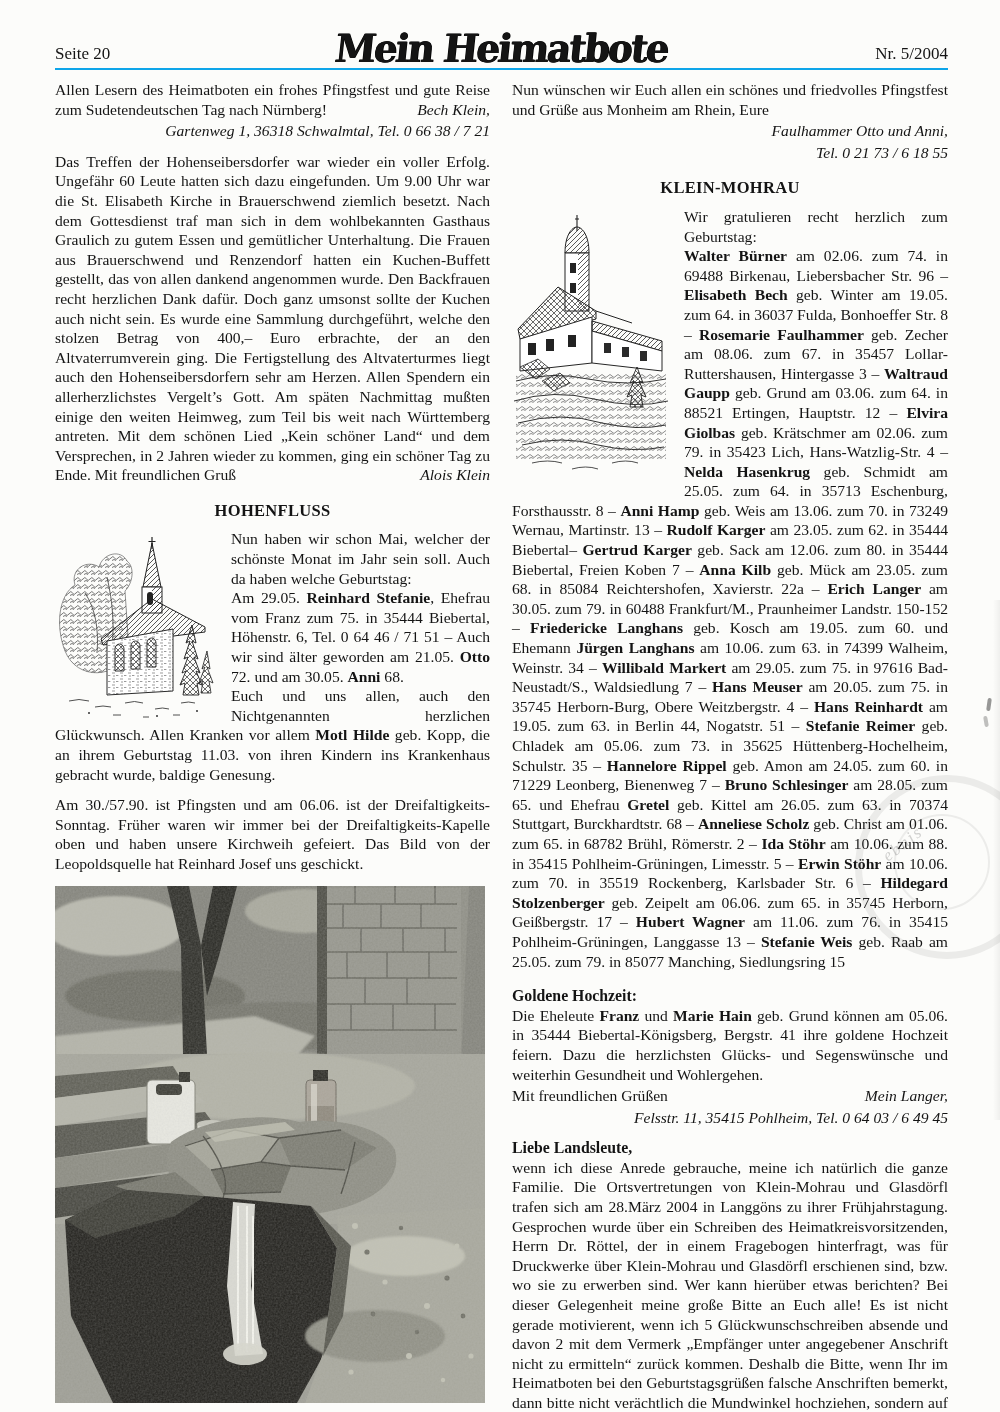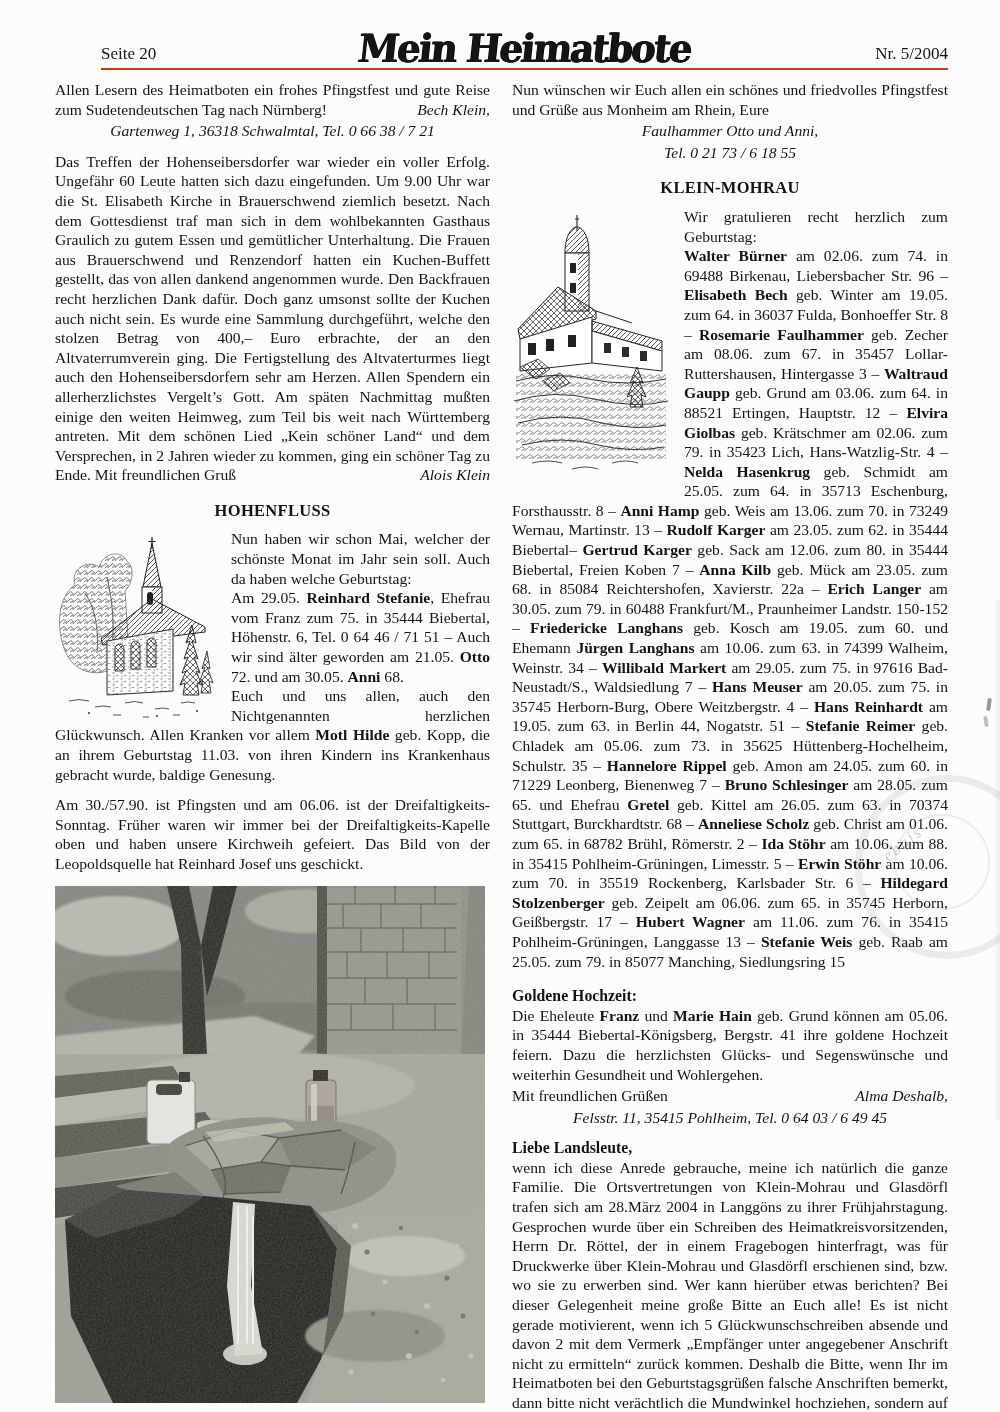--- a/index.html
+++ b/index.html
@@ -9,39 +9,39 @@
     font-family:"Liberation Serif", serif;
     color:#141414;
     position:relative;
     overflow:hidden;
     -webkit-font-smoothing:antialiased;
   }
   .page{position:absolute;inset:0;}
 
   
   .hdr{position:absolute;left:55px;right:52px;top:22px;height:46px;
-       border-bottom:2px solid #c2410c;margin-left:46px;}
+       border-bottom:2px solid #0ea5e9;}
   .hdr .seite{position:absolute;left:0;bottom:4px;font-size:17px;}
   .hdr .nr{position:absolute;right:0;bottom:4px;font-size:17px;}
   .masthead{
     position:absolute;left:0;right:0;bottom:-2px;text-align:center;
     font-family:"DejaVu Serif", serif;font-weight:bold;
     font-size:37px;letter-spacing:-2px;
     transform:skewX(-6deg) scaleY(1.05);
     text-shadow:0.7px 0 0 #000, -0.4px 0 0 #000;
   }
 
   
   .col{position:absolute;top:80px;font-size:15.6px;line-height:19.6px;text-align:justify;}
   .col-left{left:55px;width:435px;}
   .col-right{left:512px;width:436px;}
   p{margin:0 0 11px 0;}
   p.tight{margin-bottom:2px;}
   .sig-inline{float:right;font-style:italic;}
-  .sig-line{text-align:center;font-style:italic;margin:0 0 11px 0;}
+  .sig-line{text-align:right;font-style:italic;margin:0 0 11px 0;}
   .sig-line.tight{margin-bottom:2px;}
   b{font-weight:bold;}
   .h-center{text-align:center;font-weight:bold;font-size:16.5px;margin:16px 0 9px 0;letter-spacing:.3px;}
   .h-inline{font-weight:bold;font-size:15.8px;margin:4px 0 0 0;text-align:left;}
   .flow{overflow:visible;}
   .sketch-left{float:left;margin:4px 14px 2px 0;}
   .clear{clear:both;}
 
   .photo-wrap{margin-top:12px;}
 
@@ -291,21 +291,21 @@
 
         <path d="M118 196 L120 184 L115 186 L122 170 L118 172 L125 156 L131 172 L127 170 L134 186 L129 184 L131 196 Z" fill="url(#xh2)" stroke="#1f1f1f" stroke-width="0.9"></path>
         <path d="M20 252 q16 -4 30 0 M60 258 q14 -4 26 0 M100 252 q14 -4 26 0" stroke="#3a3a3a" stroke-width="0.9" fill="none"></path>
       </svg>
       <p>Wir gratulieren recht herzlich zum Geburtstag:<br><b>Walter Bürner</b> am 02.06. zum 74. in 69488 Birkenau, Liebersbacher Str. 96 – <b>Elisabeth Bech</b> geb. Winter am 19.05. zum 64. in 36037 Fulda, Bonhoeffer Str. 8 – <b>Rosemarie Faulhammer</b> geb. Zecher am 08.06. zum 67. in 35457 Lollar-Ruttershausen, Hintergasse 3 – <b>Waltraud Gaupp</b> geb. Grund am 03.06. zum 64. in 88521 Ertingen, Hauptstr. 12 – <b>Elvira Giolbas</b> geb. Krätschmer am 02.06. zum 79. in 35423 Lich, Hans-Watzlig-Str. 4 – <b>Nelda Hasenkrug</b> geb. Schmidt am 25.05. zum 64. in 35713 Eschenburg, Forsthausstr. 8 – <b>Anni Hamp</b> geb. Weis am 13.06. zum 70. in 73249 Wernau, Martinstr. 13 – <b>Rudolf Karger</b> am 23.05. zum 62. in 35444 Biebertal– <b>Gertrud Karger</b> geb. Sack am 12.06. zum 80. in 35444 Biebertal, Freien Koben 7 – <b>Anna Kilb</b> geb. Mück am 23.05. zum 68. in 85084 Reichtershofen, Xavierstr. 22a – <b>Erich Langer</b> am 30.05. zum 79. in 60488 Frankfurt/M., Praunheimer Landstr. 150-152 – <b>Friedericke Langhans</b> geb. Kosch am 19.05. zum 60. und Ehemann <b>Jürgen Langhans</b> am 10.06. zum 63. in 74399 Walheim, Weinstr. 34 – <b>Willibald Markert</b> am 29.05. zum 75. in 97616 Bad-Neustadt/S., Waldsiedlung 7 – <b>Hans Meuser</b> am 20.05. zum 75. in 35745 Herborn-Burg, Obere Weitzbergstr. 4 – <b>Hans Reinhardt</b> am 19.05. zum 63. in Berlin 44, Nogatstr. 51 – <b>Stefanie Reimer</b> geb. Chladek am 05.06. zum 73. in 35625 Hüttenberg-Hochelheim, Schulstr. 35 – <b>Hannelore Rippel</b> geb. Amon am 24.05. zum 60. in 71229 Leonberg, Bienenweg 7 – <b>Bruno Schlesinger</b> am 28.05. zum 65. und Ehefrau <b>Gretel</b> geb. Kittel am 26.05. zum 63. in 70374 Stuttgart, Burckhardtstr. 68 – <b>Anneliese Scholz</b> geb. Christ am 01.06. zum 65. in 68782 Brühl, Römerstr. 2 – <b>Ida Stöhr</b> am 10.06. zum 88. in 35415 Pohlheim-Grüningen, Limesstr. 5 – <b>Erwin Stöhr</b> am 10.06. zum 70. in 35519 Rockenberg, Karlsbader Str. 6 – <b>Hildegard Stolzenberger</b> geb. Zeipelt am 06.06. zum 65. in 35745 Herborn, Geißbergstr. 17 – <b>Hubert Wagner</b> am 11.06. zum 76. in 35415 Pohlheim-Grüningen, Langgasse 13 – <b>Stefanie Weis</b> geb. Raab am 25.05. zum 79. in 85077 Manching, Siedlungsring 15</p>
       <div class="clear"></div>
     </div>
 
     <div class="h-inline">Goldene Hochzeit:</div>
     <p class="tight">Die Eheleute <b>Franz</b> und <b>Marie Hain</b> geb. Grund können am 05.06. in 35444 Biebertal-Königsberg, Bergstr. 41 ihre goldene Hochzeit feiern. Dazu die herzlichsten Glücks- und Segenswünsche und weiterhin Gesundheit und Wohlergehen.</p>
-    <p class="tight"><span>Mit freundlichen Grüßen</span><span class="sig-inline">Alma Deshalb,</span></p>
+    <p class="tight"><span>Mit freundlichen Grüßen</span><span class="sig-inline">Mein Langer,</span></p>
     <div class="sig-line">Felsstr. 11, 35415 Pohlheim, Tel. 0 64 03 / 6 49 45</div>
 
     <div class="h-inline">Liebe Landsleute,</div>
     <p class="tight">wenn ich diese Anrede gebrauche, meine ich natürlich die ganze Familie. Die Ortsvertretungen von Klein-Mohrau und Glasdörfl trafen sich am 28.März 2004 in Langgöns zu ihrer Frühjahrstagung. Gesprochen wurde über ein Schreiben des Heimatkreisvorsitzenden, Herrn Dr. Röttel, der in einem Fragebogen hinterfragt, was für Druckwerke über Klein-Mohrau und Glasdörfl erschienen sind, bzw. wo sie zu erwerben sind. Wer kann hierüber etwas berichten? Bei dieser Gelegenheit meine große Bitte an Euch alle! Es ist nicht gerade motivierent, wenn ich 5 Glückwunschschreiben absende und davon 2 mit dem Vermerk „Empfänger unter angegebener Anschrift nicht zu ermitteln“ zurück kommen. Deshalb die Bitte, wenn Ihr im Heimatboten bei den Geburtstagsgrüßen falsche Anschriften bemerkt, dann bitte nicht verächtlich die Mundwinkel hochziehen, sondern auf einer Postkarte oder dgl. die richtige Anschrift der Alma Langer oder mir mitteilen. Dies gilt auch für die Anschriften der Kinder, die Nachkommen von ehemaligen Klein-Mohrauern sind. Ihr helft uns, unnötige Ausgaben zu vermeiden.</p>
 
   </div>
 
   <div class="stamp">
     <div class="stamp-inner"></div>
     <div class="stamp-word">ebnis</div>

